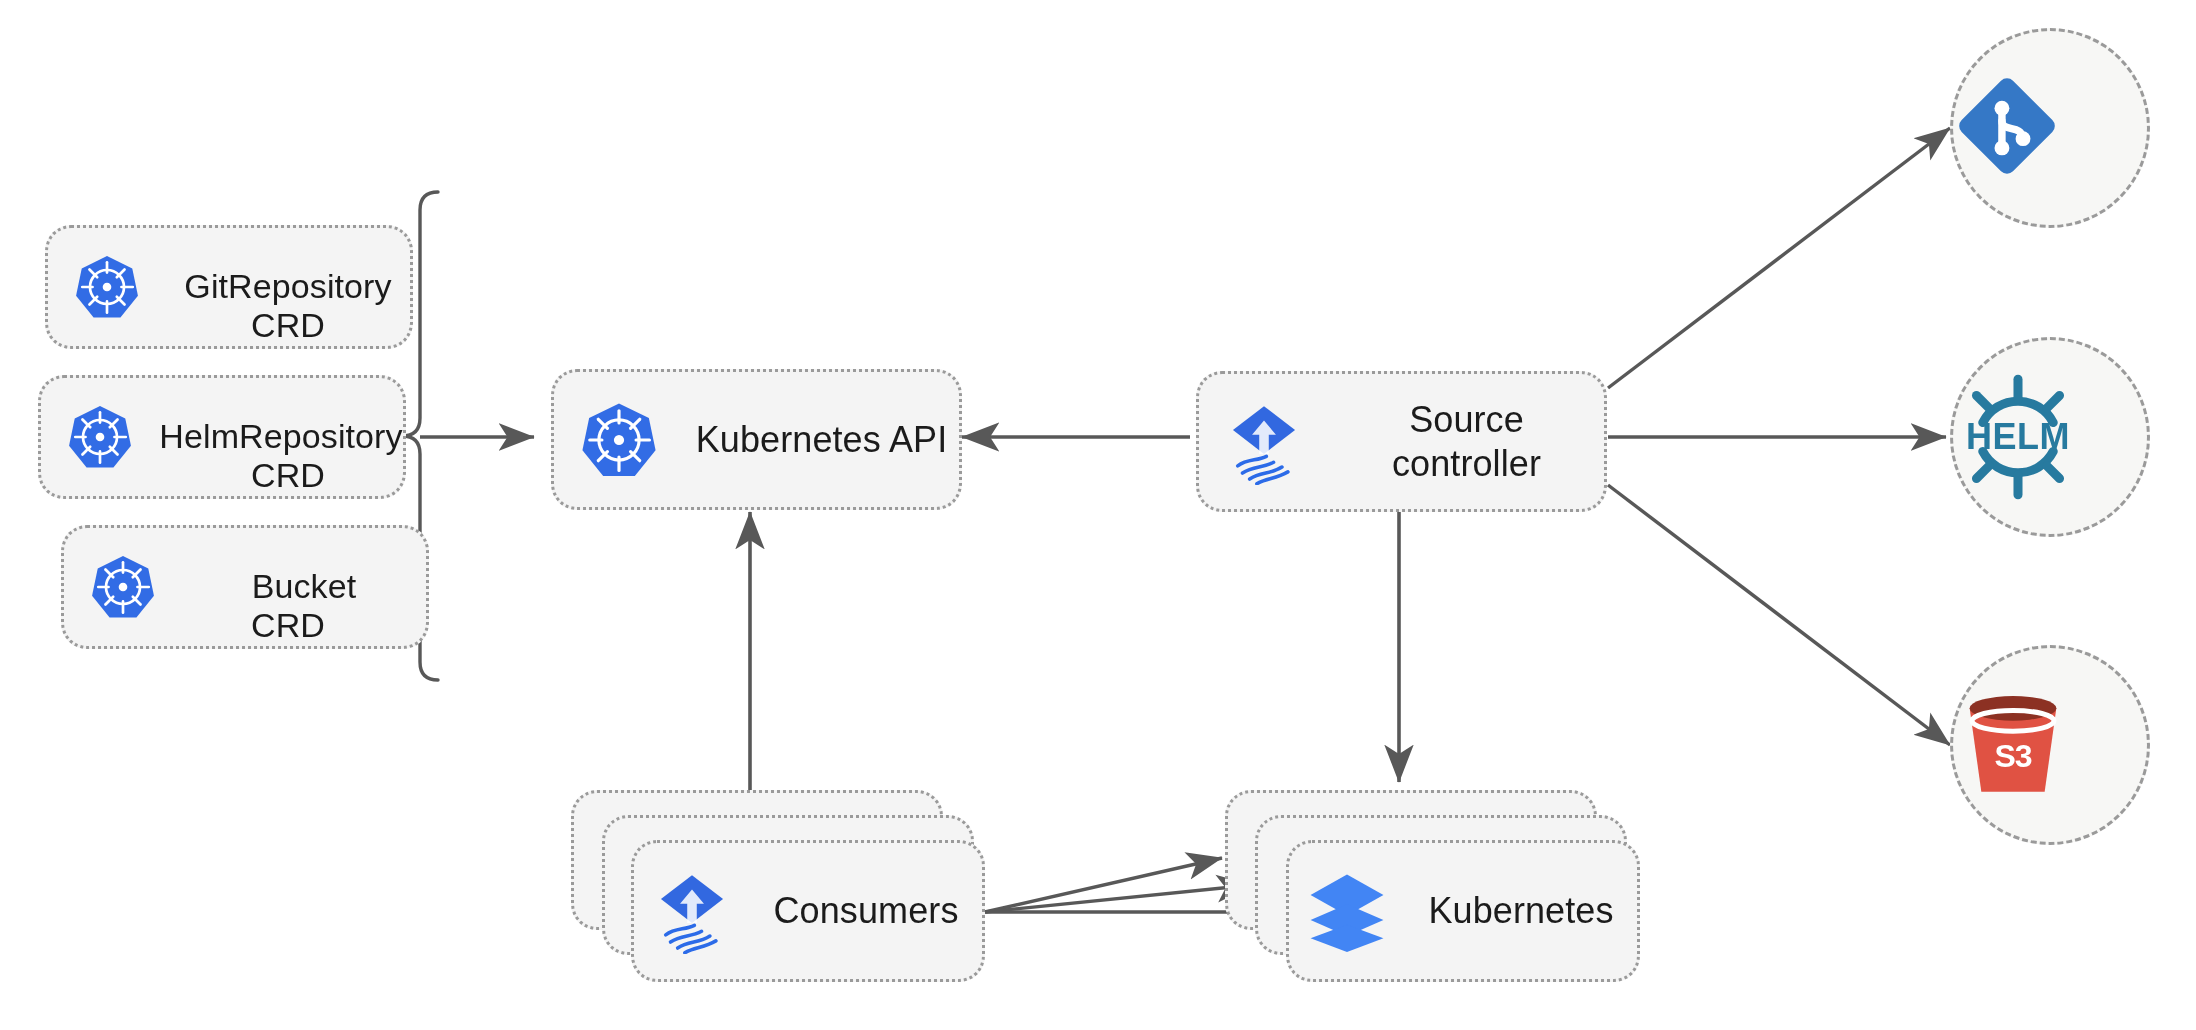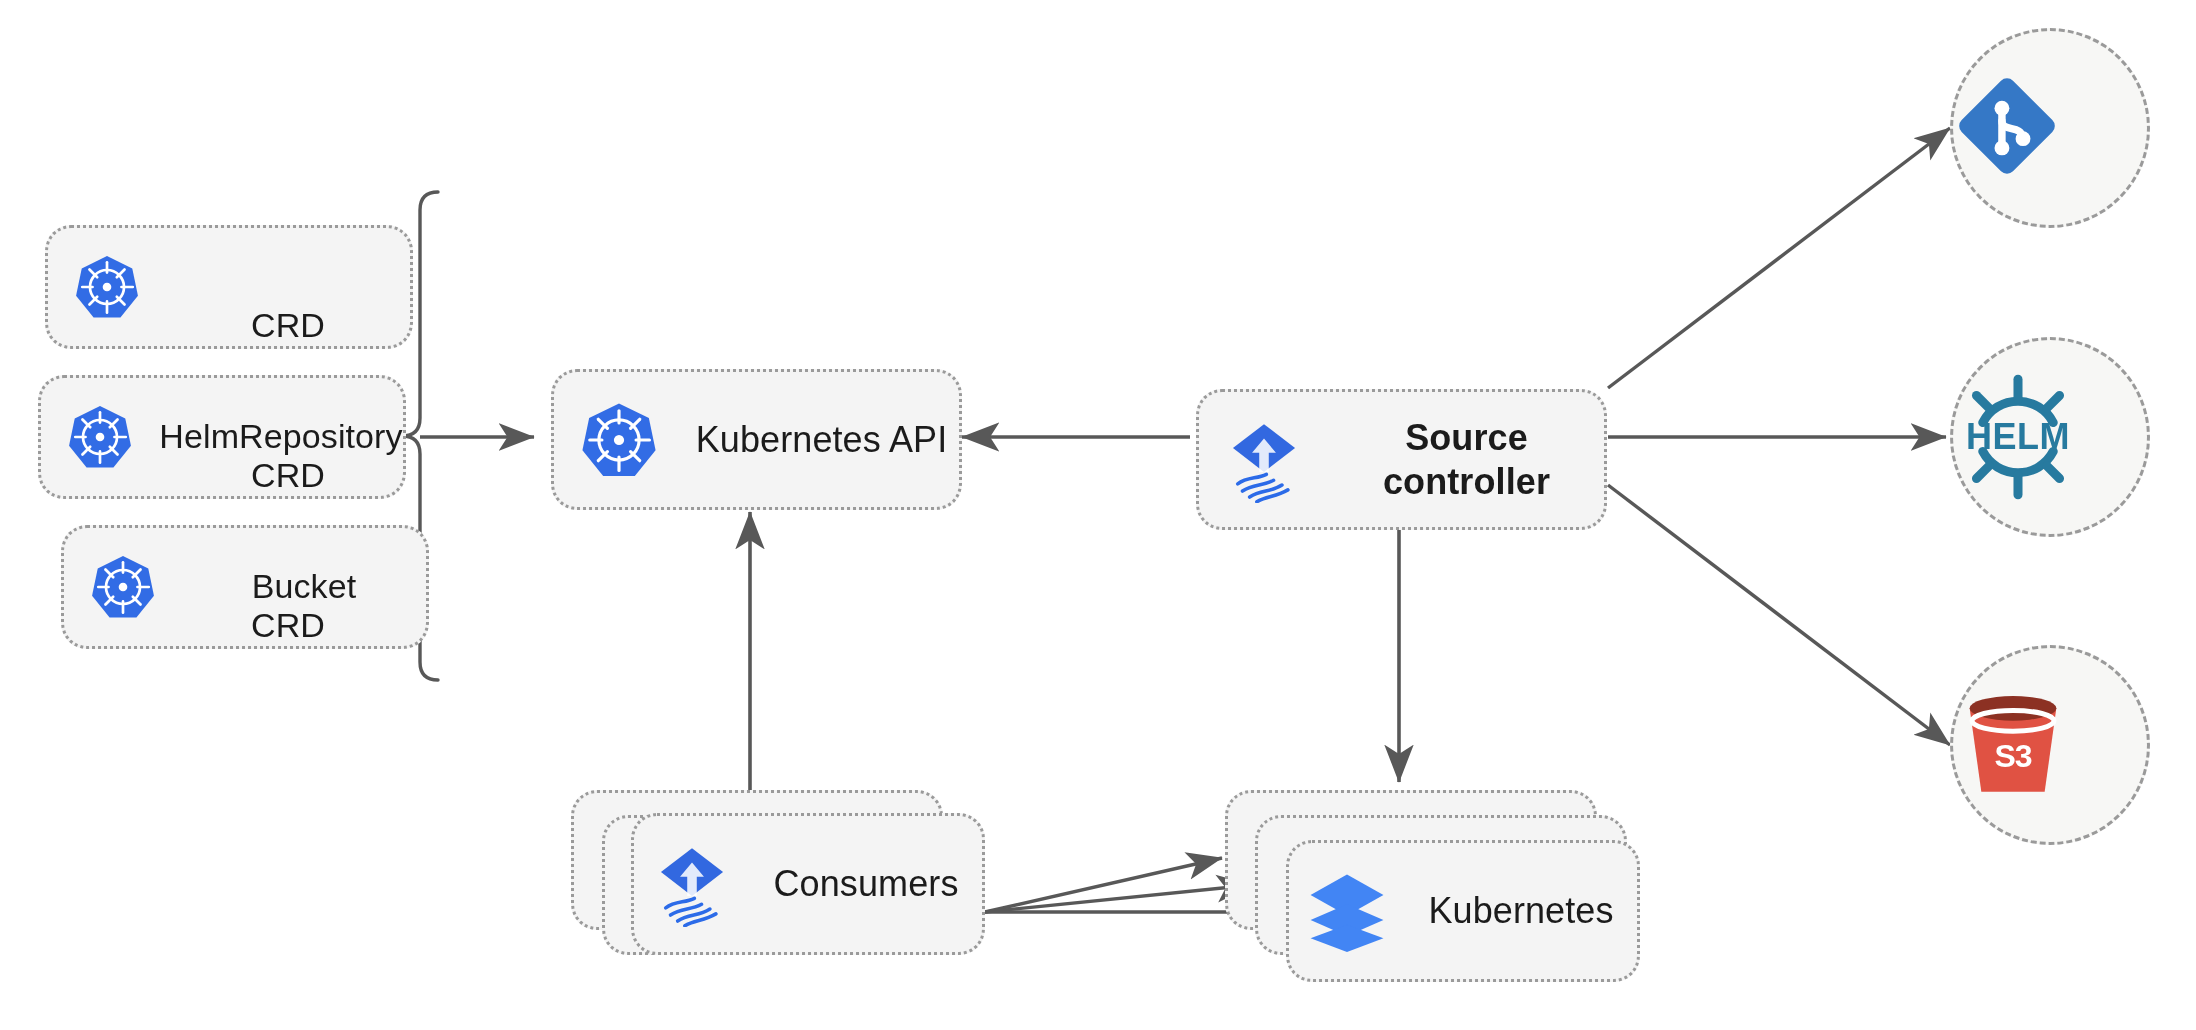--- a/index.html
+++ b/index.html
@@ -89,20 +89,23 @@
           <line x1="32" y1="46" x2="32" y2="57"></line>
           <line x1="8" y1="32" x2="18" y2="32"></line>
           <line x1="46" y1="32" x2="57" y2="32"></line>
           <line x1="15" y1="15" x2="22.5" y2="22.5"></line>
           <line x1="41.5" y1="41.5" x2="49" y2="49"></line>
           <line x1="49" y1="15" x2="41.5" y2="22.5"></line>
           <line x1="22.5" y1="41.5" x2="15" y2="49"></line>
         </g>
       </svg>
     </div>
+    <div class="txt-slot">
+      <div class="label">GitRepository</div>
+    </div>
   </div>
   <div class="label" style="position:absolute;left:163px;top:305px;width:250px;">CRD</div>
 
   <div class="card" style="left:38px;top:375px;width:368px;height:124px;">
     <div class="icon-slot" style="width:118px;">
       <svg width="66" height="66" viewBox="0 0 64 64" aria-hidden="true">
         <polygon points="32,2 56.5,14 62,40.5 45,61.5 19,61.5 2,40.5 7.5,14" fill="#326CE5"></polygon>
         <g fill="none" stroke="#ffffff" stroke-width="2.6" stroke-linecap="round">
           <circle cx="32" cy="32" r="16.5"></circle>
           <circle cx="32" cy="32" r="4.2" fill="#ffffff" stroke="none"></circle>
@@ -163,42 +166,42 @@
           <line x1="49" y1="15" x2="41.5" y2="22.5"></line>
           <line x1="22.5" y1="41.5" x2="15" y2="49"></line>
         </g>
       </svg>
     </div>
     <div class="txt-slot">
       <div class="label big">Kubernetes API</div>
     </div>
   </div>
 
-  <div class="card" style="left:1196px;top:389px;width:411px;height:141px;font-weight:bold;">
+  <div class="card" style="left:1196px;top:371px;width:411px;height:141px;">
     <div class="icon-slot" style="width:130px;">
       <svg width="86" height="86" viewBox="0 0 72 72" aria-hidden="true">
         <polygon points="36,6 62,26 36,46 10,26" fill="#3268E0"></polygon>
         <path d="M36,18 L46,30 L40,30 L40,46 L32,46 L32,30 L26,30 Z" fill="#ffffff" opacity=".86"></path>
         <g stroke="#2C6BE8" stroke-width="3" stroke-linecap="round" fill="none">
           <path d="M14,56 C22,50 30,52 38,48"></path>
           <path d="M18,62 C27,56 35,58 44,53"></path>
           <path d="M24,67 C33,61 42,63 51,57"></path>
           <path d="M30,71 C38,66 46,67 56,61"></path>
         </g>
       </svg>
     </div>
     <div class="txt-slot">
       <div class="label big">Source
 controller</div>
     </div>
   </div>
 
   <div class="card plain" style="left:571px;top:790px;width:372px;height:140px;"></div>
   <div class="card plain" style="left:602px;top:815px;width:372px;height:140px;"></div>
-  <div class="card" style="left:631px;top:813px;width:354px;height:142px;">
+  <div class="card" style="left:631px;top:840px;width:354px;height:142px;">
     <div class="icon-slot" style="width:116px;">
       <svg width="86" height="86" viewBox="0 0 72 72" aria-hidden="true">
         <polygon points="36,6 62,26 36,46 10,26" fill="#3268E0"></polygon>
         <path d="M36,18 L46,30 L40,30 L40,46 L32,46 L32,30 L26,30 Z" fill="#ffffff" opacity=".86"></path>
         <g stroke="#2C6BE8" stroke-width="3" stroke-linecap="round" fill="none">
           <path d="M14,56 C22,50 30,52 38,48"></path>
           <path d="M18,62 C27,56 35,58 44,53"></path>
           <path d="M24,67 C33,61 42,63 51,57"></path>
           <path d="M30,71 C38,66 46,67 56,61"></path>
         </g>

